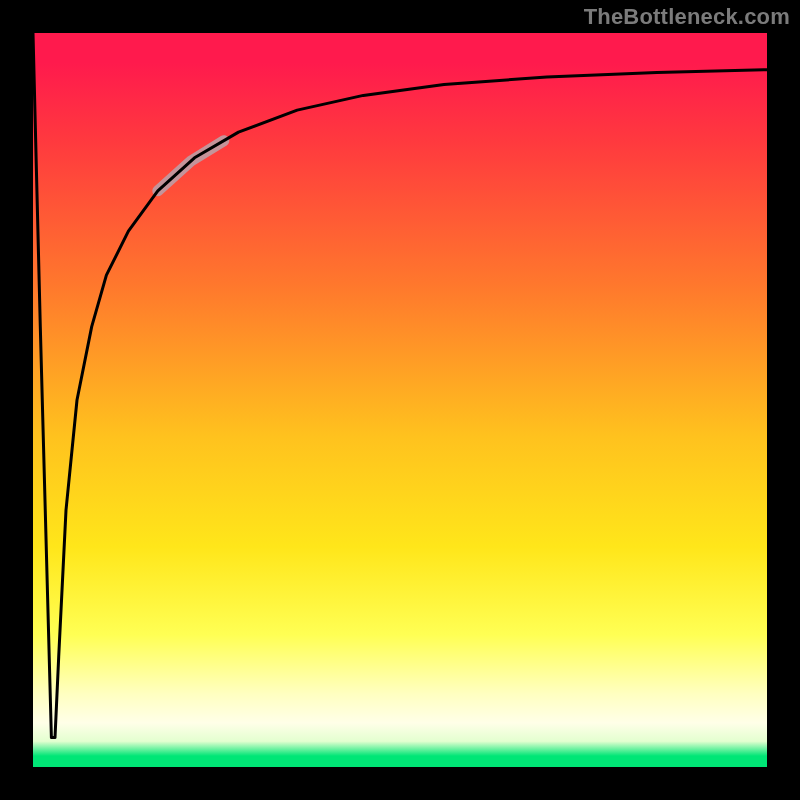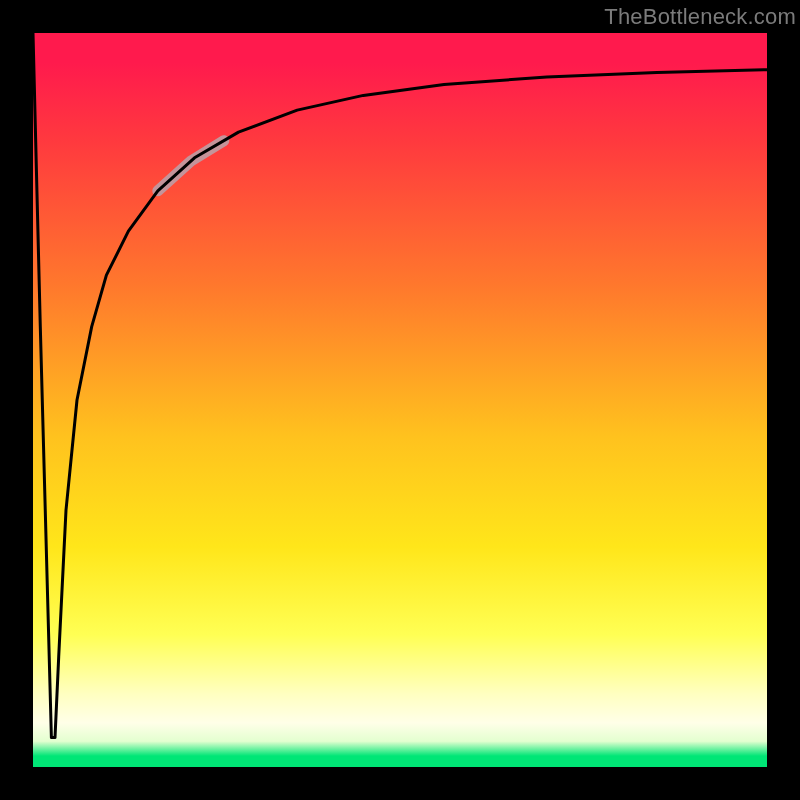--- a/index.html
+++ b/index.html
@@ -13,23 +13,23 @@
   }
   .frame {
     position: relative;
     width: 800px;
     height: 800px;
     box-sizing: border-box;
   }
   .attribution {
     position: absolute;
     top: 4px;
-    right: 4px;
+    right: 10px;
     font-size: 22px;
-    font-weight: 400;
+    font-weight: 700;
     color: #7b7b7b;
     letter-spacing: 0.2px;
     user-select: none;
   }
   .plot-area {
     position: absolute;
     left: 33px;
     top: 33px;
     width: 734px;   
     height: 734px;  

